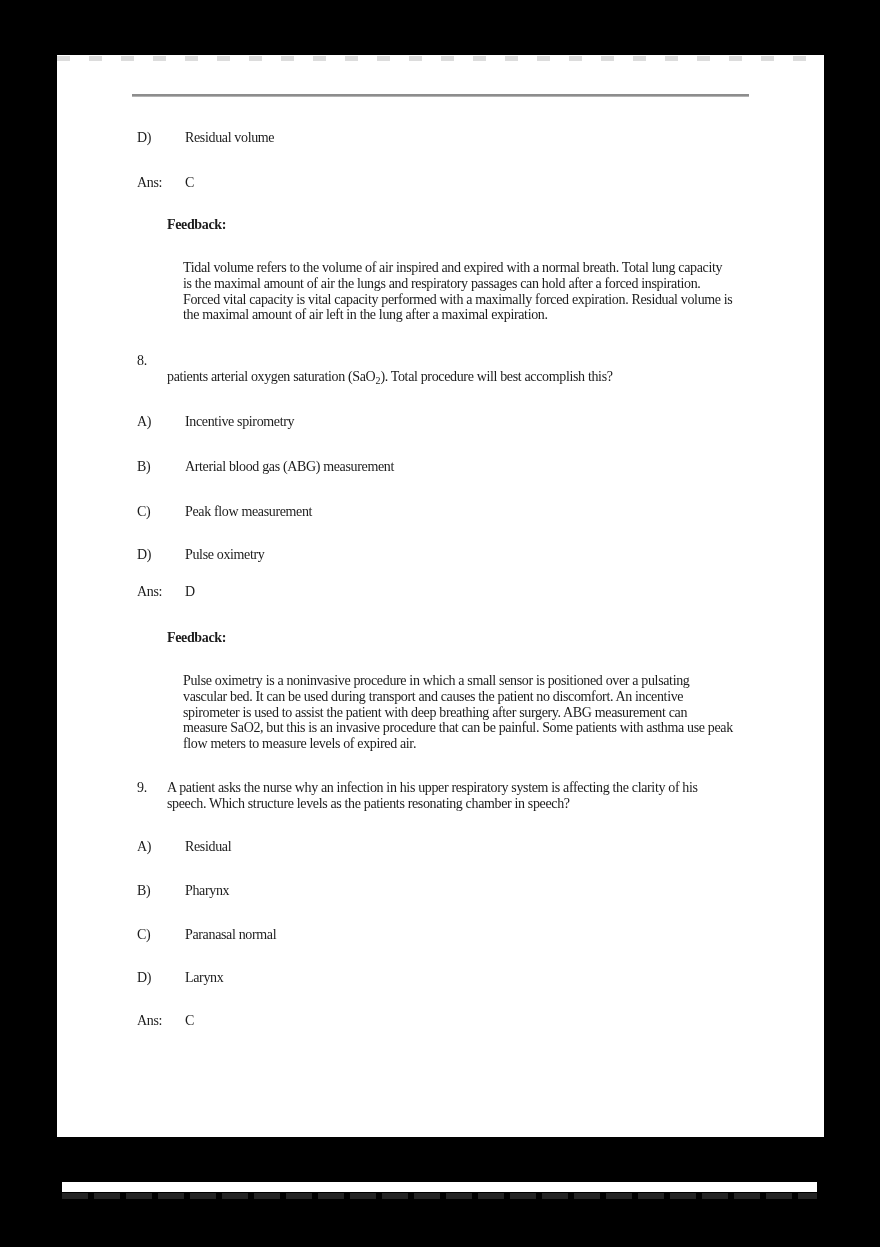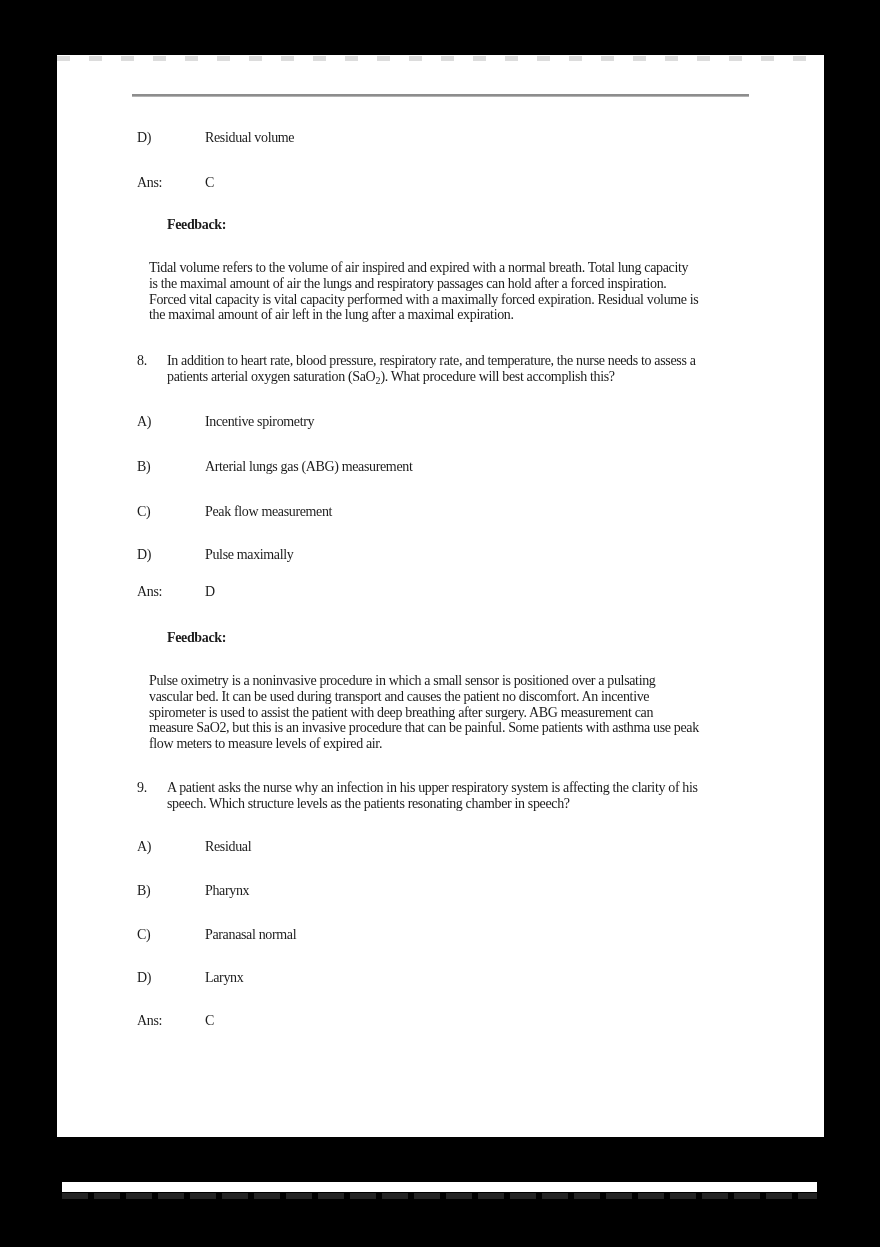--- a/index.html
+++ b/index.html
@@ -48,21 +48,21 @@
     line-height: 15.8px;
     letter-spacing: -0.35px;
   }
   .lbl {
     position: absolute;
     left: 80px;
     white-space: nowrap;
   }
   .optxt {
     position: absolute;
-    left: 148px;
+    left: 128px;
     white-space: nowrap;
   }
   .qnum {
     position: absolute;
     left: 80px;
     white-space: nowrap;
   }
   .qtext {
     position: absolute;
     left: 110px;
@@ -70,21 +70,21 @@
     white-space: pre-line;
   }
   .fbhead {
     position: absolute;
     left: 110px;
     font-weight: bold;
     white-space: nowrap;
   }
   .fbtext {
     position: absolute;
-    left: 92px;
+    left: 126px;
     width: 655px;
     white-space: pre-line;
   }
   sub.sao2 {
     font-size: 10px;
     vertical-align: -3px;
     letter-spacing: 0;
   }
   .next-strip {
     position: absolute;
@@ -126,37 +126,37 @@
     </div>
     <div class="row" style="top:205px">
       <span class="fbtext">Tidal volume refers to the volume of air inspired and expired with a normal breath. Total lung capacity
 is the maximal amount of air the lungs and respiratory passages can hold after a forced inspiration.
 Forced vital capacity is vital capacity performed with a maximally forced expiration. Residual volume is
 the maximal amount of air left in the lung after a maximal expiration.</span>
     </div>
 
     <div class="row" style="top:298px">
       <span class="qnum">8.</span>
-      <span class="qtext"><span>In addition to heart rate, blood pressure, respiratory rate, and temperature, the nurse needs to assess a</span><br><span>patients arterial oxygen saturation (SaO</span><sub class="sao2">2</sub><span>). What procedure will best accomplish this?</span></span>
+      <span class="qtext"><br><span>patients arterial oxygen saturation (SaO</span><sub class="sao2">2</sub><span>). Total procedure will best accomplish this?</span></span>
     </div>
     <div class="row" style="top:359px">
       <span class="lbl">A)</span>
       <span class="optxt">Incentive spirometry</span>
     </div>
     <div class="row" style="top:404px">
       <span class="lbl">B)</span>
-      <span class="optxt">Arterial lungs gas (ABG) measurement</span>
+      <span class="optxt">Arterial blood gas (ABG) measurement</span>
     </div>
     <div class="row" style="top:449px">
       <span class="lbl">C)</span>
       <span class="optxt">Peak flow measurement</span>
     </div>
     <div class="row" style="top:492px">
       <span class="lbl">D)</span>
-      <span class="optxt">Pulse maximally</span>
+      <span class="optxt">Pulse oximetry</span>
     </div>
     <div class="row" style="top:529px">
       <span class="lbl">Ans:</span>
       <span class="optxt">D</span>
     </div>
     <div class="row" style="top:575px">
       <span class="fbhead">Feedback:</span>
     </div>
     <div class="row" style="top:618px">
       <span class="fbtext">Pulse oximetry is a noninvasive procedure in which a small sensor is positioned over a pulsating

